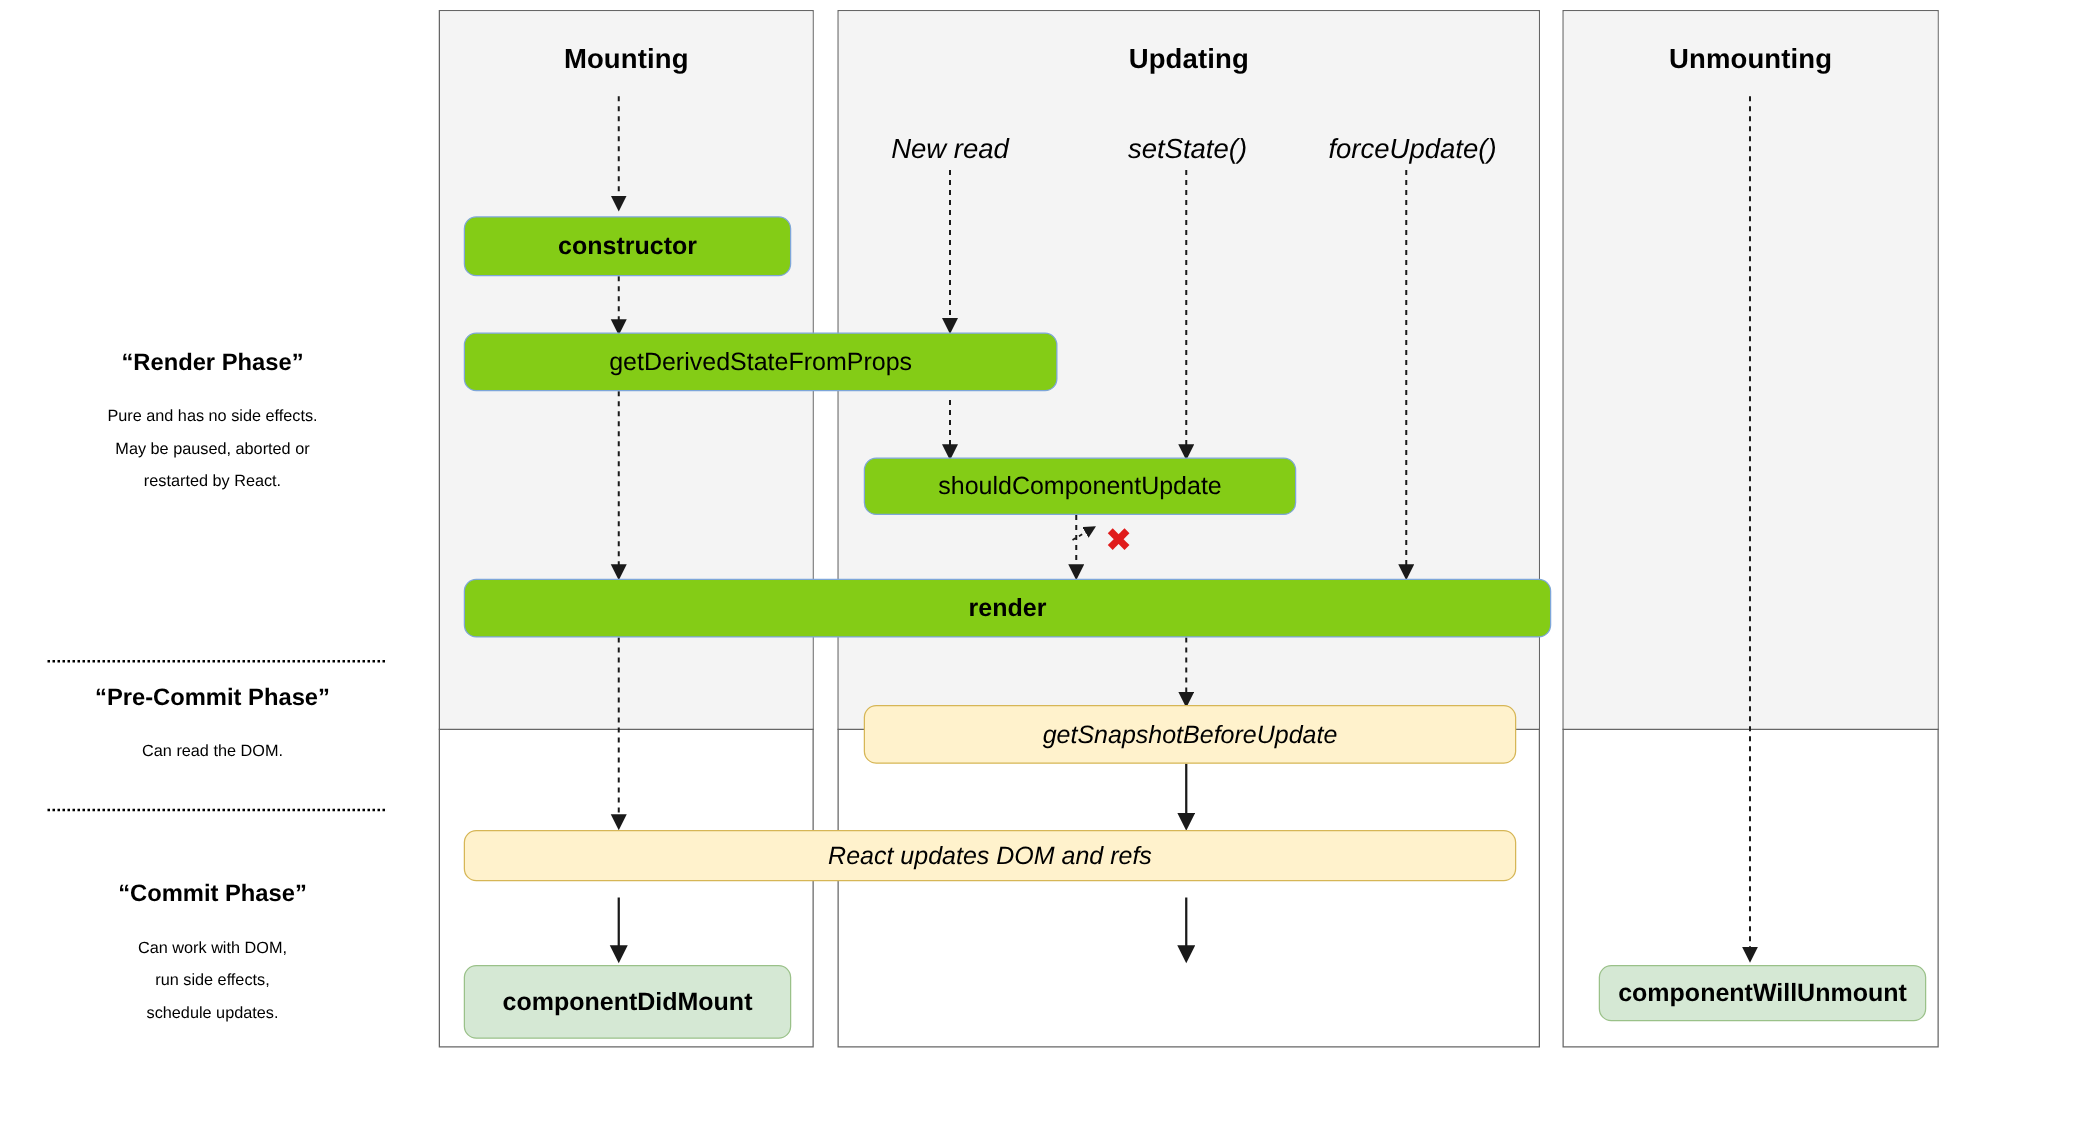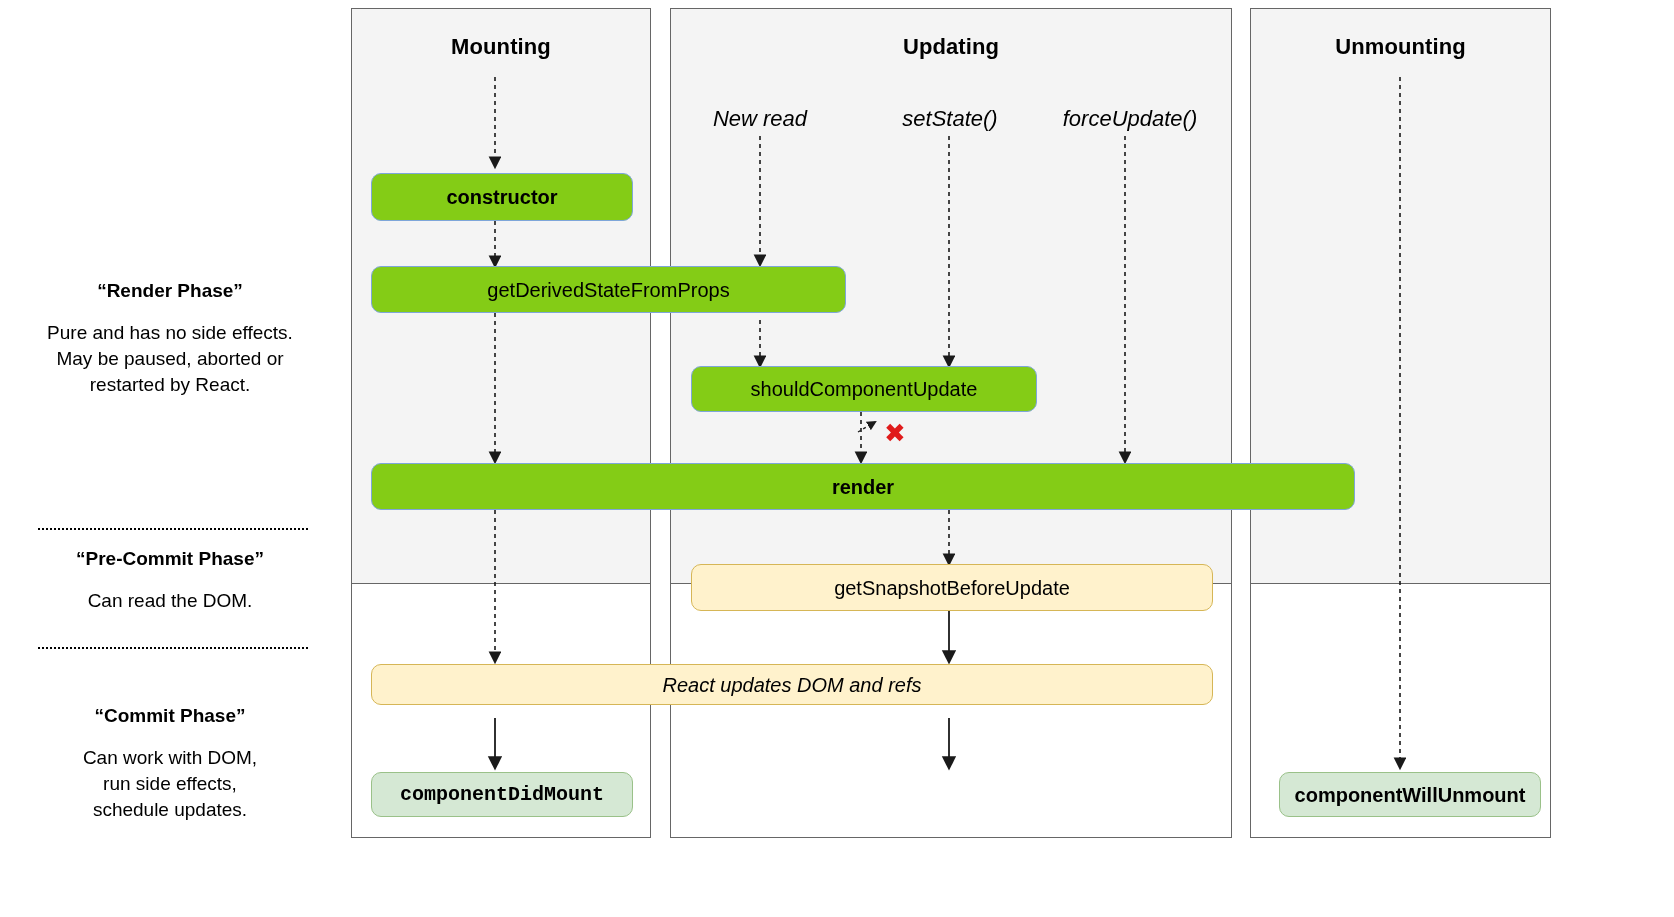--- a/index.html
+++ b/index.html
@@ -55,21 +55,21 @@
     width: 330px;
     left: 5px;
   }
   .phase-name {
     font-weight: bold;
     font-size: 19px;
     margin: 0 0 18px 0;
     white-space: nowrap;
   }
   .phase-desc {
-    font-size: 19px;
+    font-size: 13px;
     line-height: 26px;
     margin: 0;
   }
   .phase-rule {
     position: absolute;
     left: 38px;
     width: 270px;
     border-top: 2px dotted #000000;
     height: 0;
   }
@@ -205,24 +205,24 @@
   </svg>
 
   <div class="xmark" style="left:884px; top:420px;">✖</div>
 
   <div class="node blue bold" style="left:371px; top:173px; width:262px; height:48px;">constructor</div>
 
   <div class="node blue" style="left:371px; top:266px; width:475px; height:47px;">getDerivedStateFromProps</div>
 
   <div class="node blue" style="left:691px; top:366px; width:346px; height:46px;">shouldComponentUpdate</div>
 
-  <div class="node blue bold" style="left:371px; top:463px; width:984px; height:47px;">render</div>
-
-  <div class="node yellow" style="left:691px; top:564px; width:522px; height:47px;">getSnapshotBeforeUpdate</div>
+  <div class="node blue bold" style="left:371px; top:463px; width:870px; height:47px;">render</div>
+
+  <div class="node yellow" style="left:691px; top:564px; width:522px; height:47px;font-style:italic;">getSnapshotBeforeUpdate</div>
 
   <div class="node yellow italic" style="left:371px; top:664px; width:842px; height:41px;">React updates DOM and refs</div>
 
-  <div class="node green bold" style="left:371px; top:772px; width:262px; height:45px;font-family:Liberation Mono, monospace;">componentDidMount</div>
+  <div class="node green bold" style="left:371px; top:772px; width:262px; height:59px;">componentDidMount</div>
 
 
   <div class="node green bold" style="left:1279px; top:772px; width:262px; height:45px;">componentWillUnmount</div>
 
 </div>
 
 </body></html>

